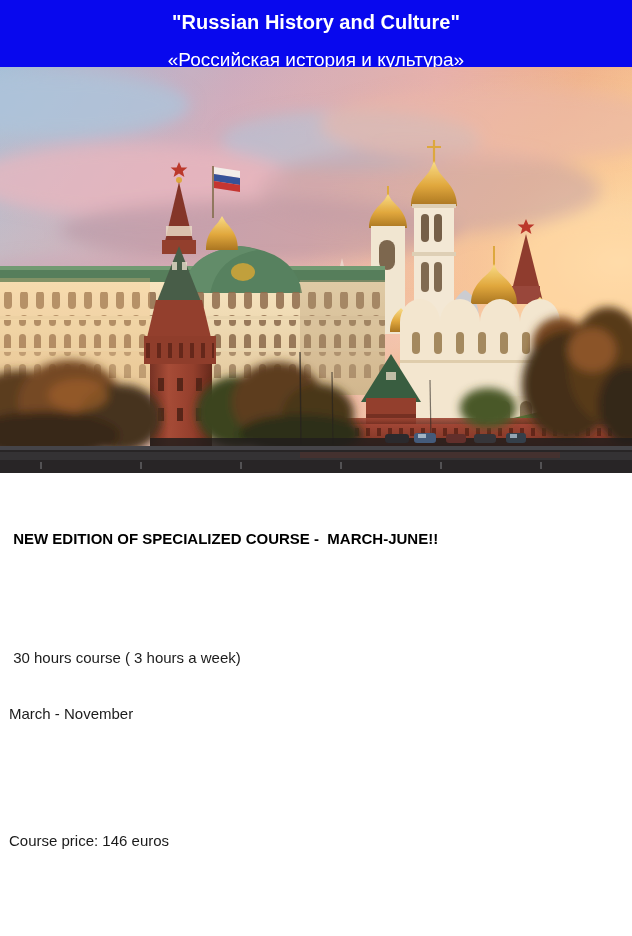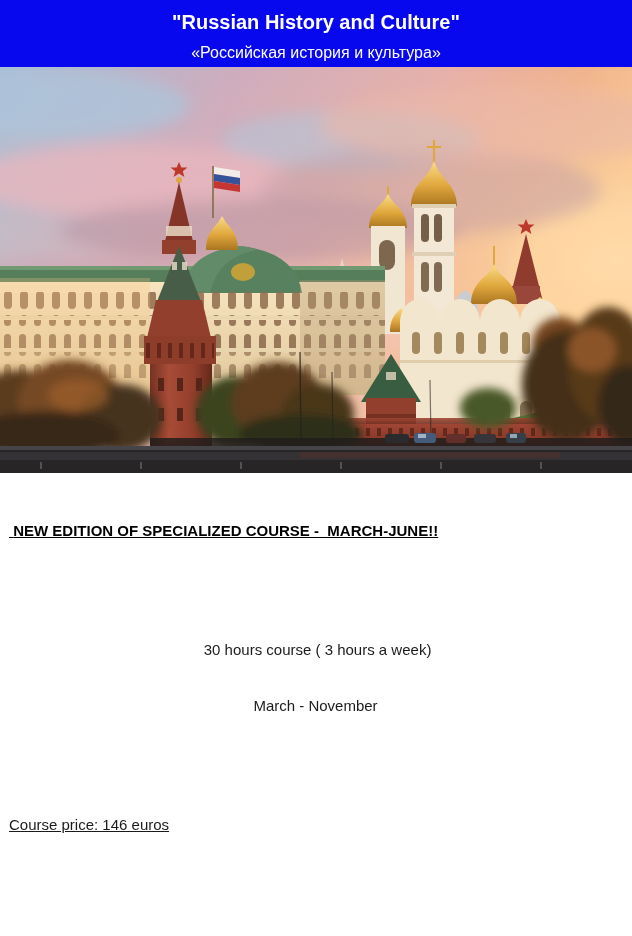--- a/index.html
+++ b/index.html
@@ -6,32 +6,32 @@
   body{
     width:632px;height:936px;overflow:hidden;background:#ffffff;
     font-family:"Liberation Sans",sans-serif;
   }
   
   .banner{
     background:#0808ee;color:#ffffff;text-align:center;
     padding:9px 0 11px 0;height:47px;box-sizing:content-box;
   }
   .banner-title{font-size:20px;font-weight:bold;line-height:26px;}
-  .banner-subtitle{font-size:16px;font-weight:normal;line-height:23px;margin-top:6px;}
+  .banner-subtitle{font-size:19px;font-weight:normal;line-height:23px;margin-top:13px;}
   
   .photo{width:632px;height:406px;line-height:0;}
   
   .content{
     padding:12px 10px 0 9px;
     font-size:15px;line-height:18.5px;color:#1b1b1b;
     white-space:pre-wrap;
   }
-  .content p{margin:0 0 8px 0;text-decoration:underline;}
+  .content p{margin:8px 0 8px 0;}
   .headline{font-weight:bold;color:#000;margin:0 0 11px 0;}
-  .details{margin:0 0 8px 0;text-align:center;}
+  .details{margin:0 0 8px 0;}
 </style>
 </head>
 <body>
 
 <div class="banner">
   <div class="banner-title">"Russian History and Culture"</div>
   <div class="banner-subtitle">«Российская история и культура»</div>
 </div>
 
 <div class="photo">

